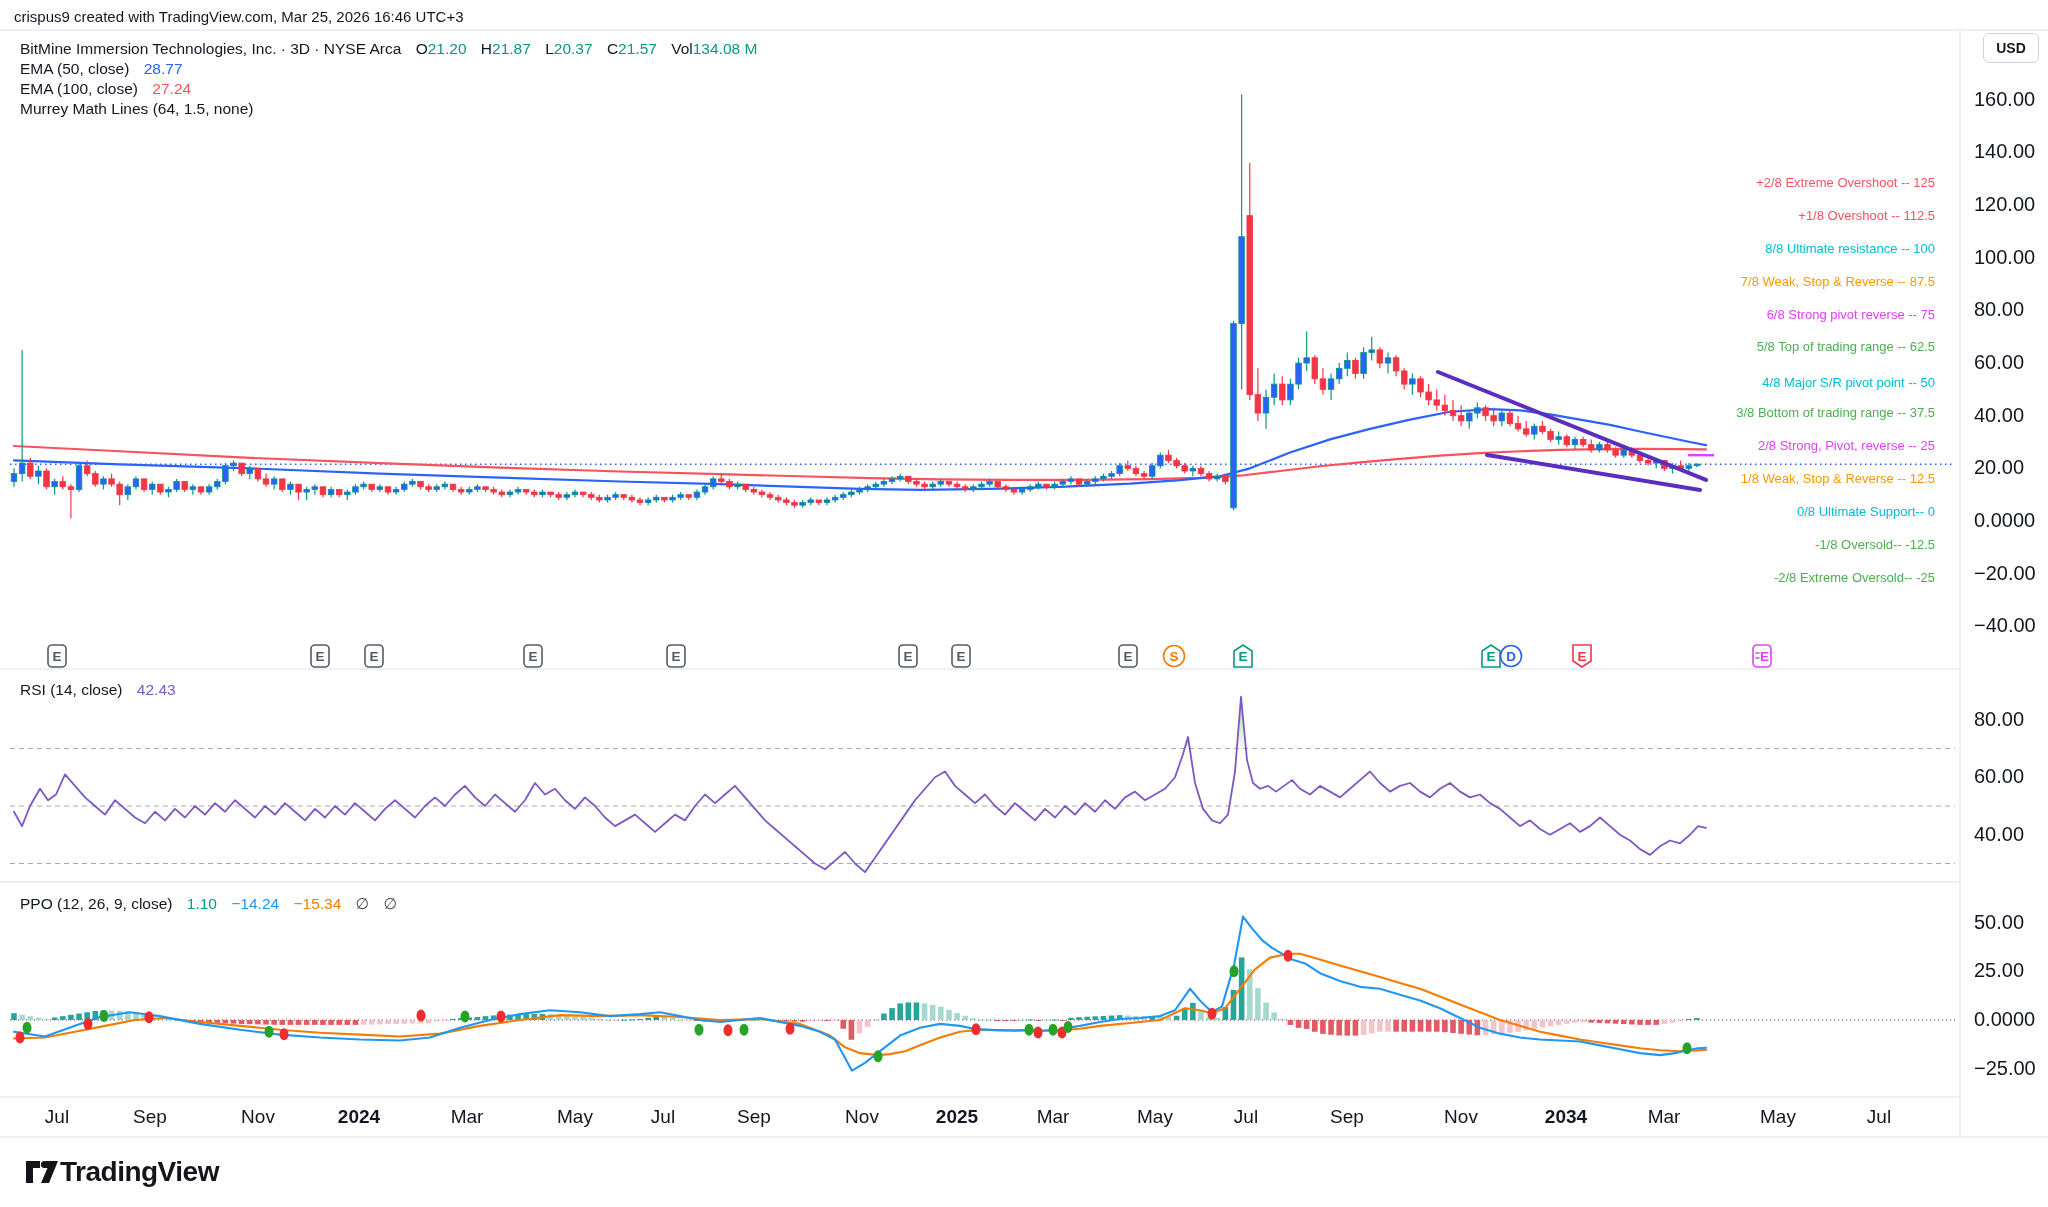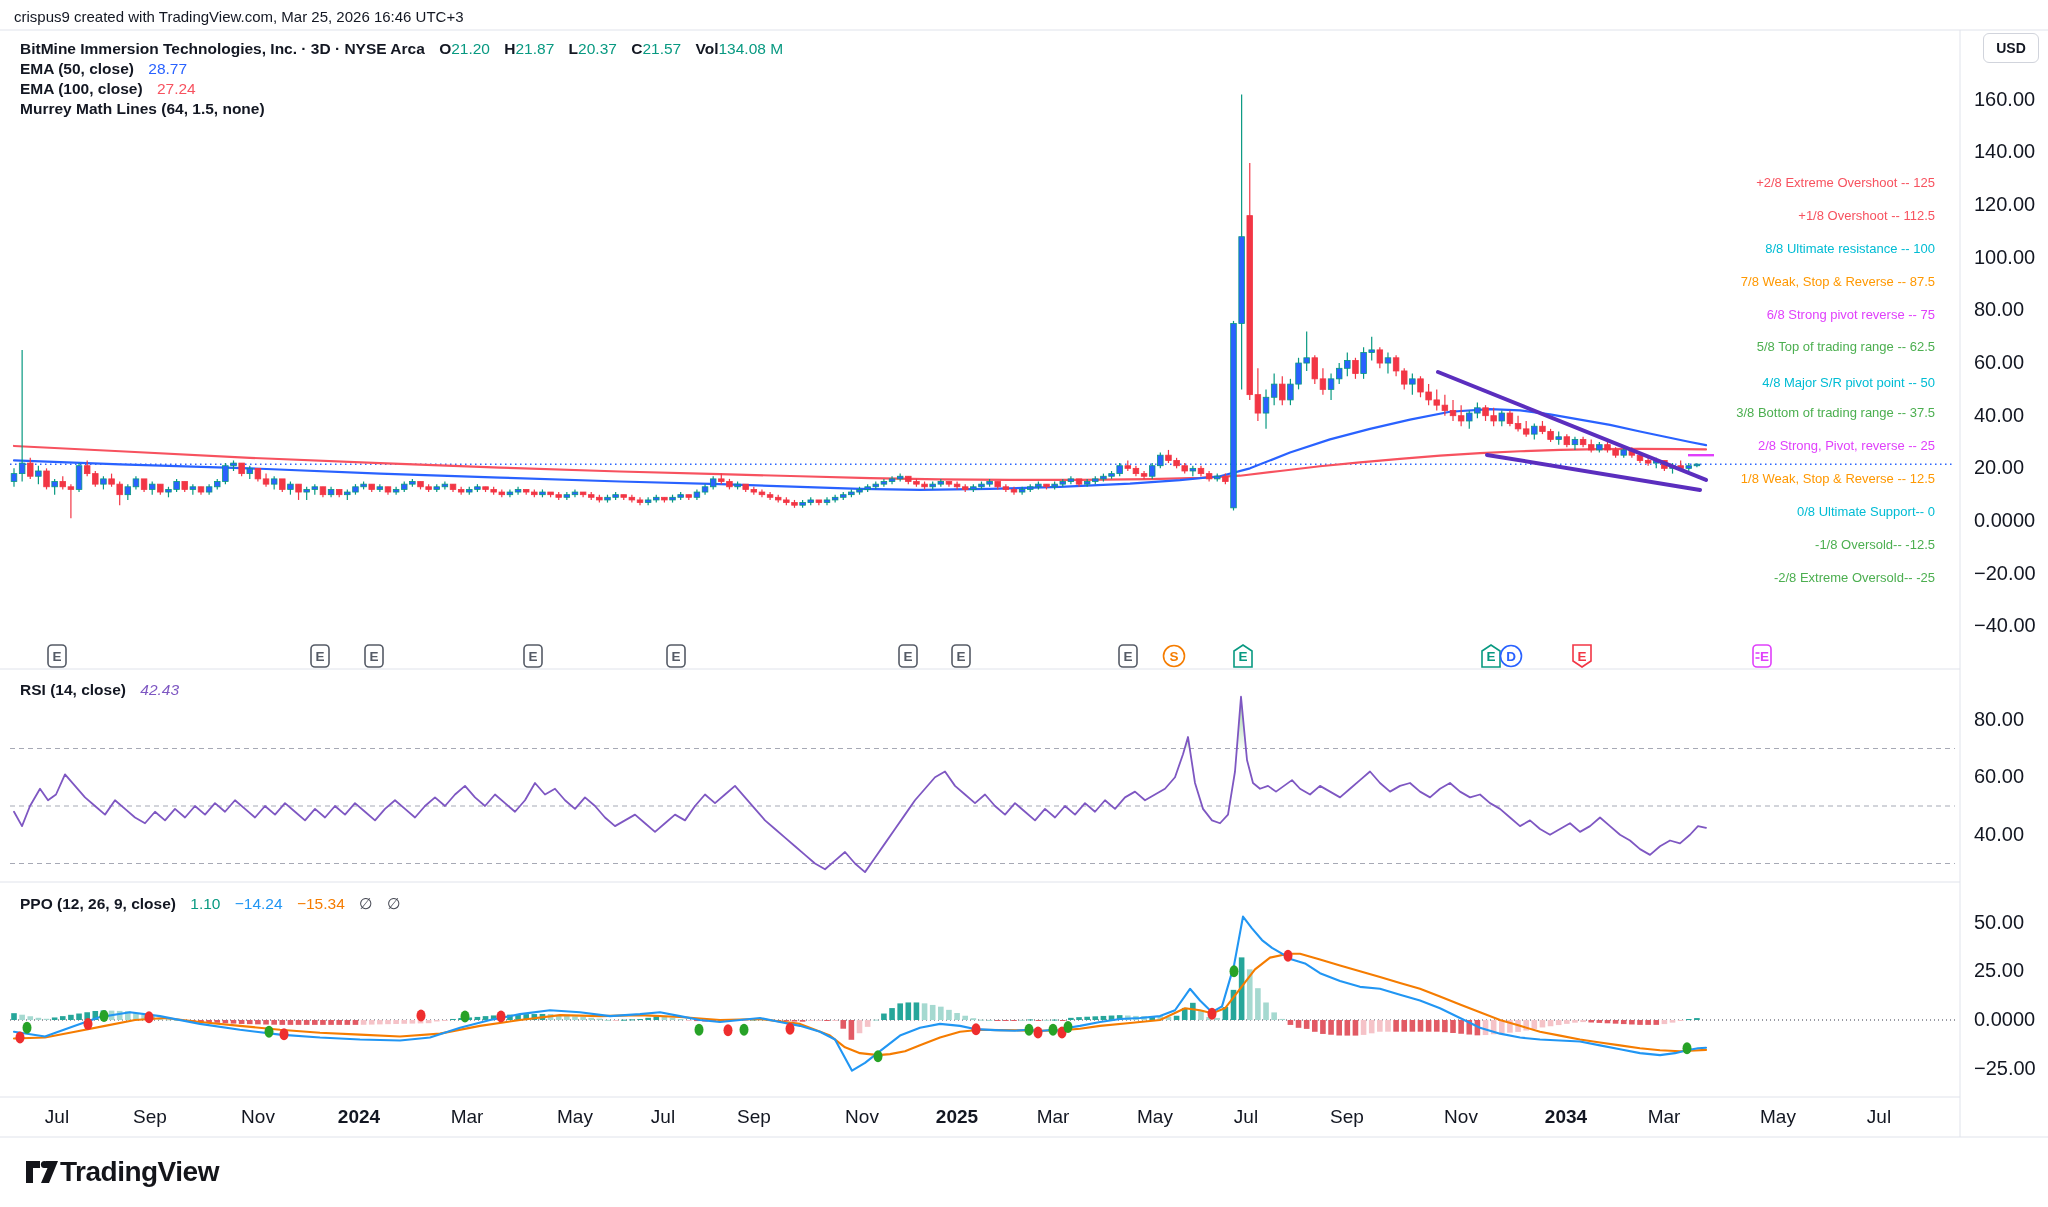--- a/index.html
+++ b/index.html
@@ -2,26 +2,26 @@
 <html><head>
 <meta charset="utf-8">
 <style>
   html,body{margin:0;padding:0;background:#fff;}
   #app{position:relative;width:2048px;height:1207px;background:#fff;overflow:hidden;
        font-family:"Liberation Sans",sans-serif;color:#131722;}
   .abs{position:absolute;}
   #plot{position:absolute;left:0;top:0;}
   #header{left:14px;top:8px;font-size:15px;color:#131722;}
   .legend{font-size:15.5px;white-space:nowrap;}
-  .legend .lab{color:#131722;font-weight:bold;}
+  .legend .lab{color:#131722;}
   .legend .sp{display:inline-block;width:10px;}
   .v-teal{color:#089981;}
   .v-blue{color:#2962FF;}
   .v-red{color:#F7525F;}
-  .v-purple{color:#7E57C2;font-style:italic;}
+  .v-purple{color:#7E57C2;}
   .v-ppoblue{color:#2196F3;}
   .v-orange{color:#F57C00;}
   .v-dim{color:#434651;}
   .tick{font-size:20px;color:#131722;white-space:nowrap;}
   .time-tick{font-size:19px;color:#131722;text-align:center;white-space:nowrap;}
   .time-tick.bold{font-weight:700;}
   .murrey{font-size:13px;white-space:nowrap;text-align:right;}
   #usd-btn{left:1983px;top:33px;width:54px;height:28px;border:1px solid #D1D4DC;border-radius:6px;
            font-size:14px;font-weight:600;display:flex;align-items:center;justify-content:center;color:#131722;background:#fff;}
   #logo{left:24px;top:1156px;display:flex;align-items:center;}

